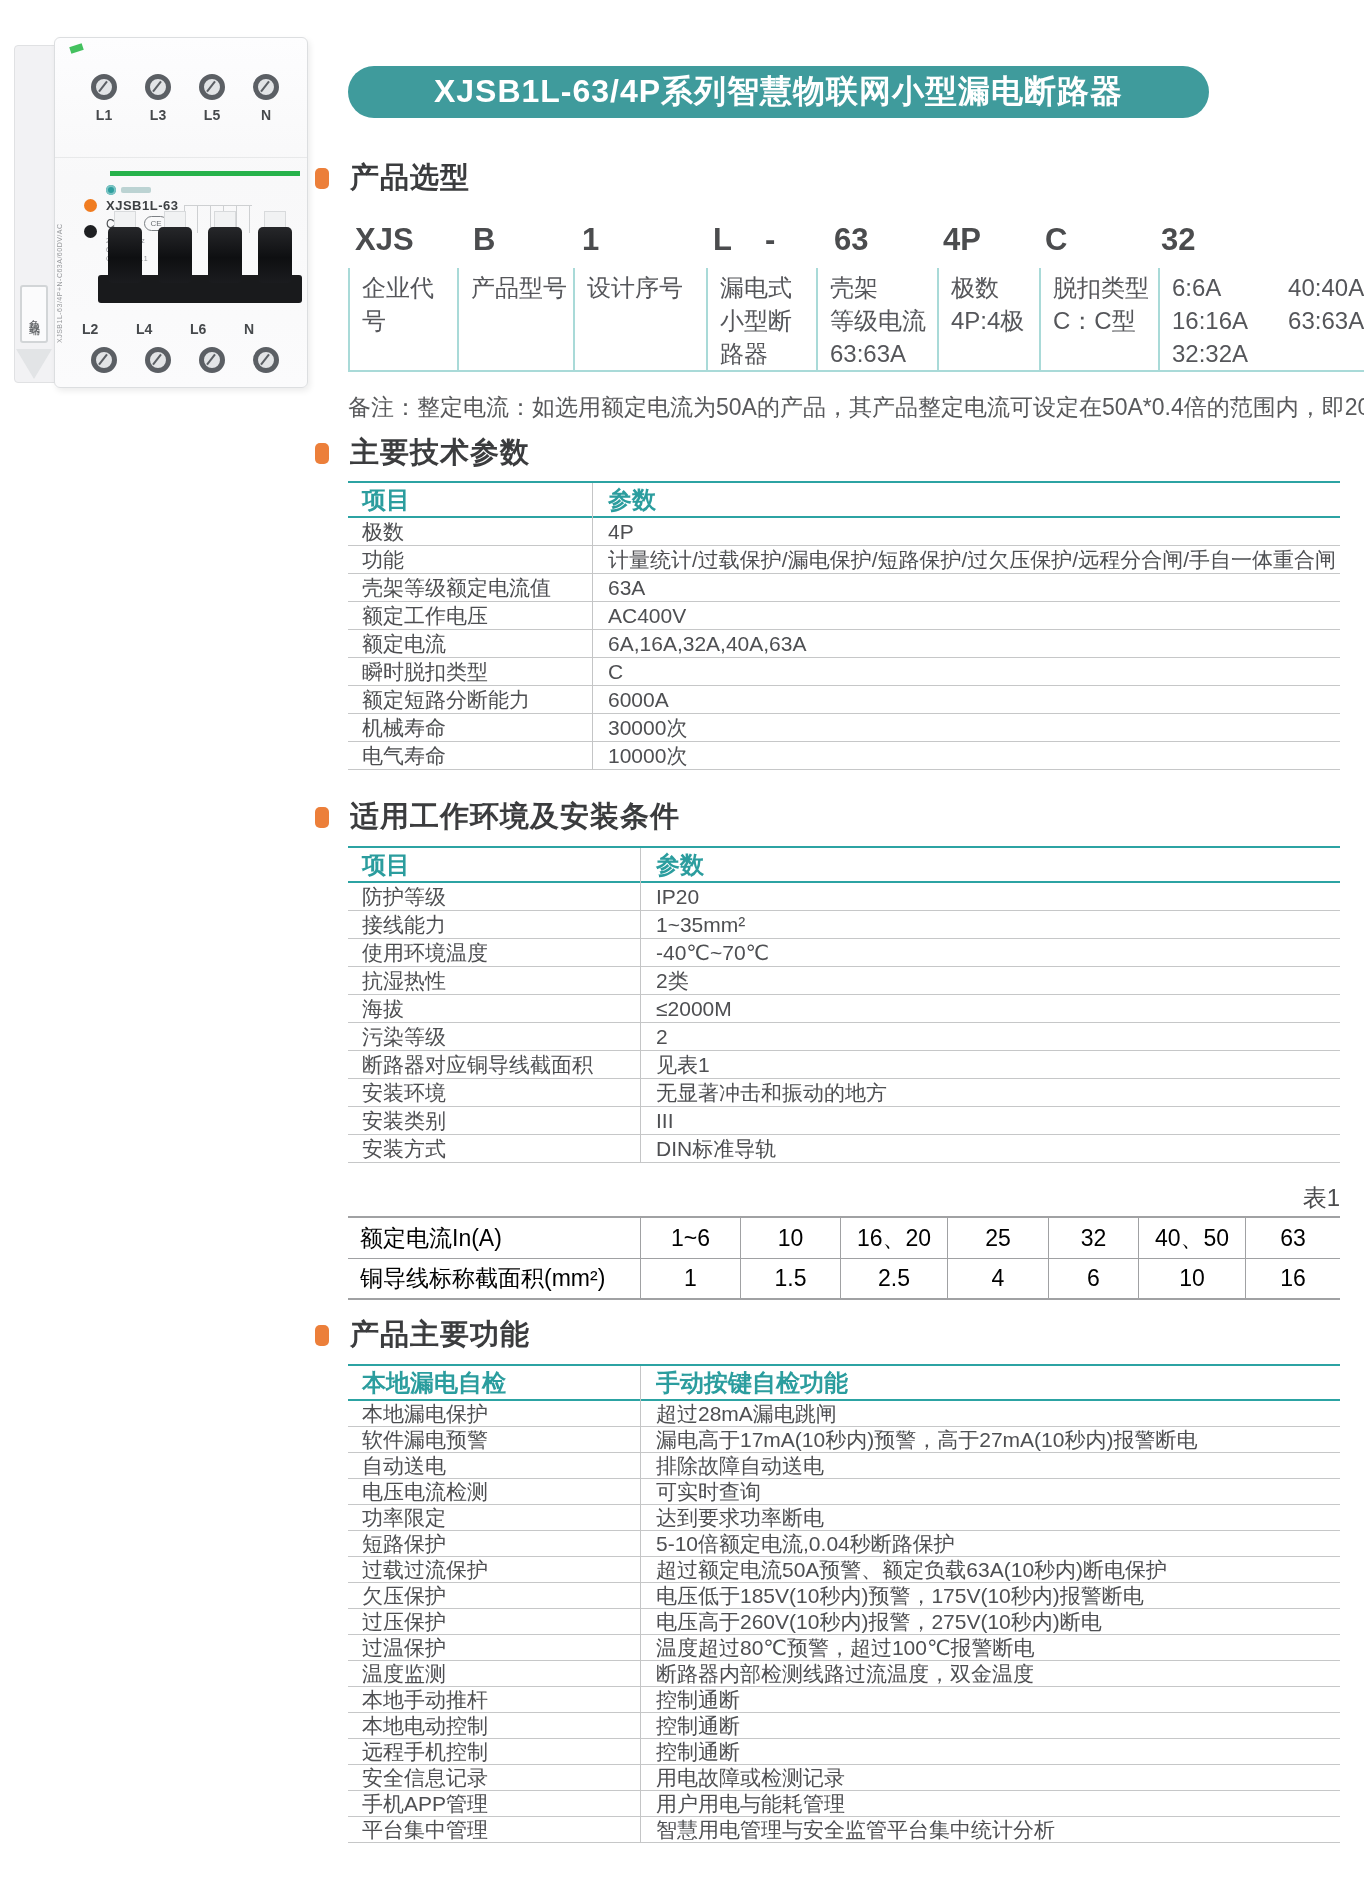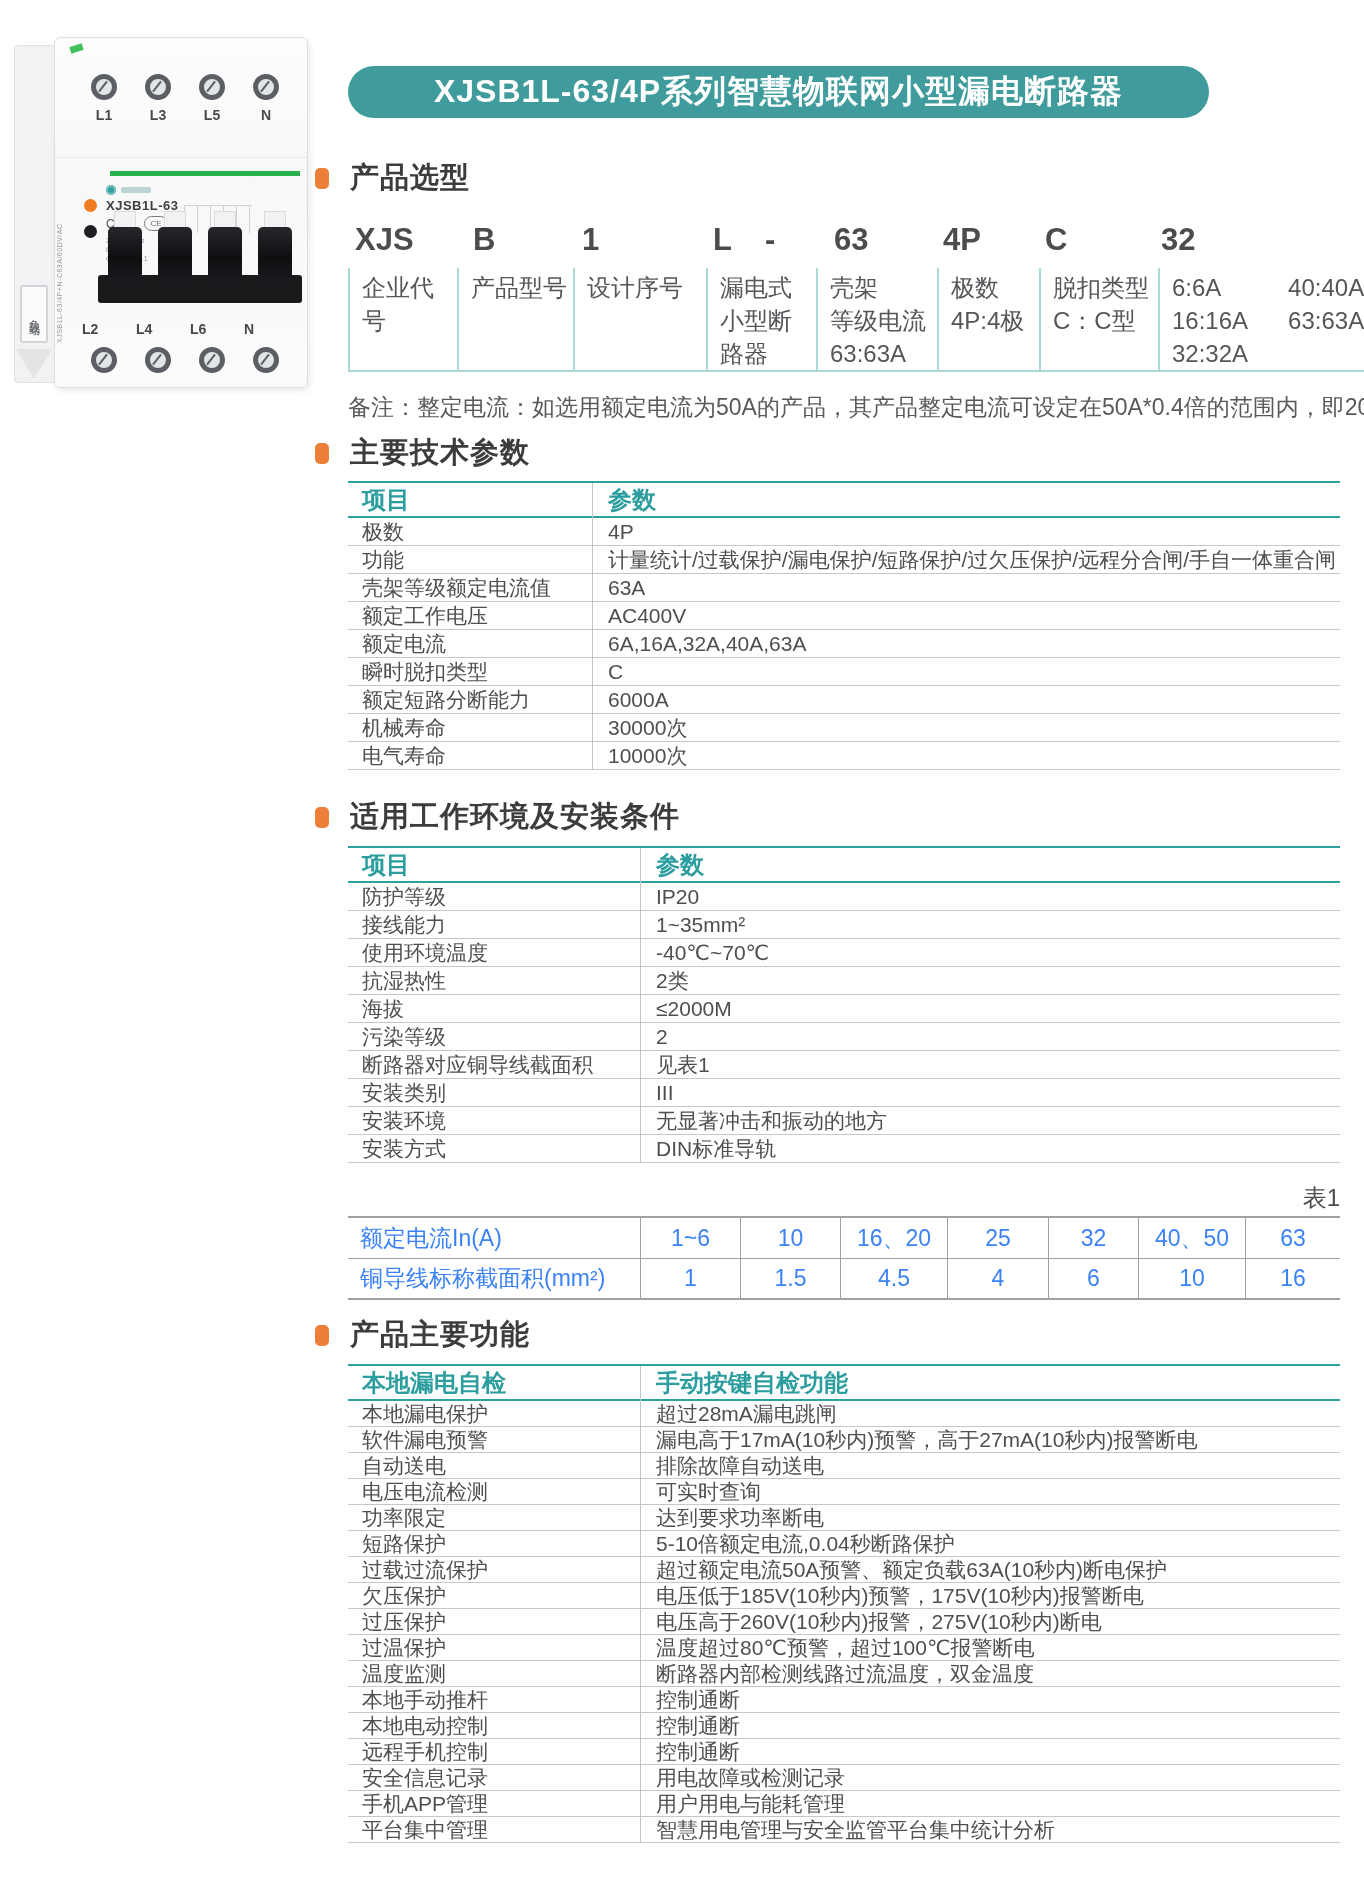--- a/index.html
+++ b/index.html
@@ -37,21 +37,21 @@
   .env{top:846px}   .env .c1{width:292px}   .env .trow{height:28px}   .env .vline{left:292px}
   .func{top:1364px} .func .c1{width:292px}  .func .trow{height:26px}  .func .vline{left:292px}
   .func .trow{font-size:21px}
 
   
   .t1label{position:absolute;left:1240px;top:1182px;width:100px;text-align:right;font-size:24px;color:#4b4c4e}
   .t1{position:absolute;left:348px;top:1216px;width:992px;border-top:2px solid #a0a1a3;border-bottom:2px solid #a0a1a3}
   .t1row{display:grid;grid-template-columns:292px 100px 100px 107px 101px 90px 107px 95px;height:40px}
   .t1row + .t1row{border-top:1px solid #a0a1a3}
   .t1c{display:flex;align-items:center;justify-content:center;text-align:center;
-       font-size:23px;color:#3b82f6;border-left:1px solid #a0a1a3;height:100%}
+       font-size:23px;color:#000000;border-left:1px solid #a0a1a3;height:100%}
   .t1c.first{border-left:none;justify-content:flex-start;padding-left:12px;text-align:left}
 
   
   .photo{position:absolute;left:12px;top:35px;width:298px;height:355px}
   .br-side{position:absolute;left:2px;top:10px;width:44px;height:338px;background:#f2f2f4;
            border:1px solid #e0e1e3;border-radius:4px}
   .br-main{position:absolute;left:42px;top:2px;width:254px;height:351px;border-radius:6px;
            background:linear-gradient(180deg,#fdfdfe 0%,#f8f8f9 40%,#fbfbfc 100%);
            border:1px solid #dcdee0;box-shadow:2px 3px 6px rgba(0,0,0,.08)}
   .br-topline{position:absolute;left:43px;top:122px;width:252px;height:1px;background:#e8e9ea}
@@ -288,27 +288,27 @@
           <div class="c1">污染等级</div>
           <div class="c2">2</div>
         </div>
 
         <div class="trow">
           <div class="c1">断路器对应铜导线截面积</div>
           <div class="c2">见表1</div>
         </div>
 
         <div class="trow">
+          <div class="c1">安装环境</div>
+          <div class="c2">无显著冲击和振动的地方</div>
+        </div>
+
+        <div class="trow">
           <div class="c1">安装类别</div>
           <div class="c2">III</div>
-        </div>
-
-        <div class="trow">
-          <div class="c1">安装环境</div>
-          <div class="c2">无显著冲击和振动的地方</div>
         </div>
 
         <div class="trow">
           <div class="c1">安装方式</div>
           <div class="c2">DIN标准导轨</div>
         </div>
       </div>
     <div class="vline"></div>
   </div>
 
@@ -321,21 +321,21 @@
       <div class="t1c">16、20</div>
       <div class="t1c">25</div>
       <div class="t1c">32</div>
       <div class="t1c">40、50</div>
       <div class="t1c">63</div>
     </div>
     <div class="t1row">
       <div class="t1c first">铜导线标称截面积(mm²)</div>
       <div class="t1c">1</div>
       <div class="t1c">1.5</div>
-      <div class="t1c">4.5</div>
+      <div class="t1c">2.5</div>
       <div class="t1c">4</div>
       <div class="t1c">6</div>
       <div class="t1c">10</div>
       <div class="t1c">16</div>
     </div>
   </div>
 
   <div class="sec-head" style="top:1315px">
     <span class="bullet"></span>
     <span class="sec-title">产品主要功能</span>

